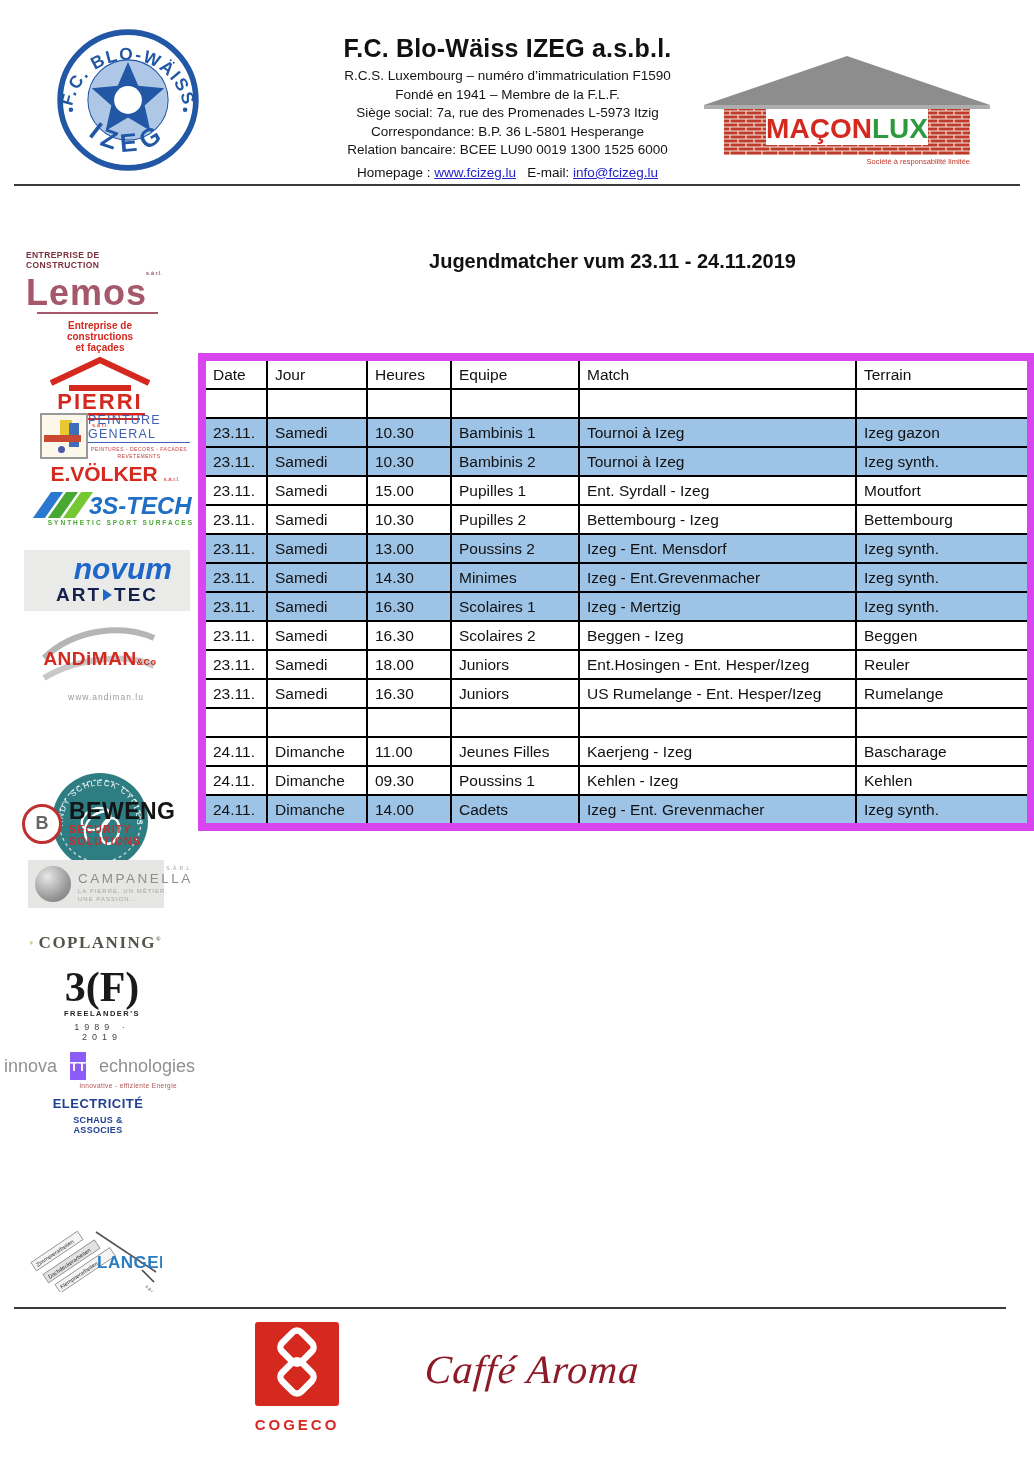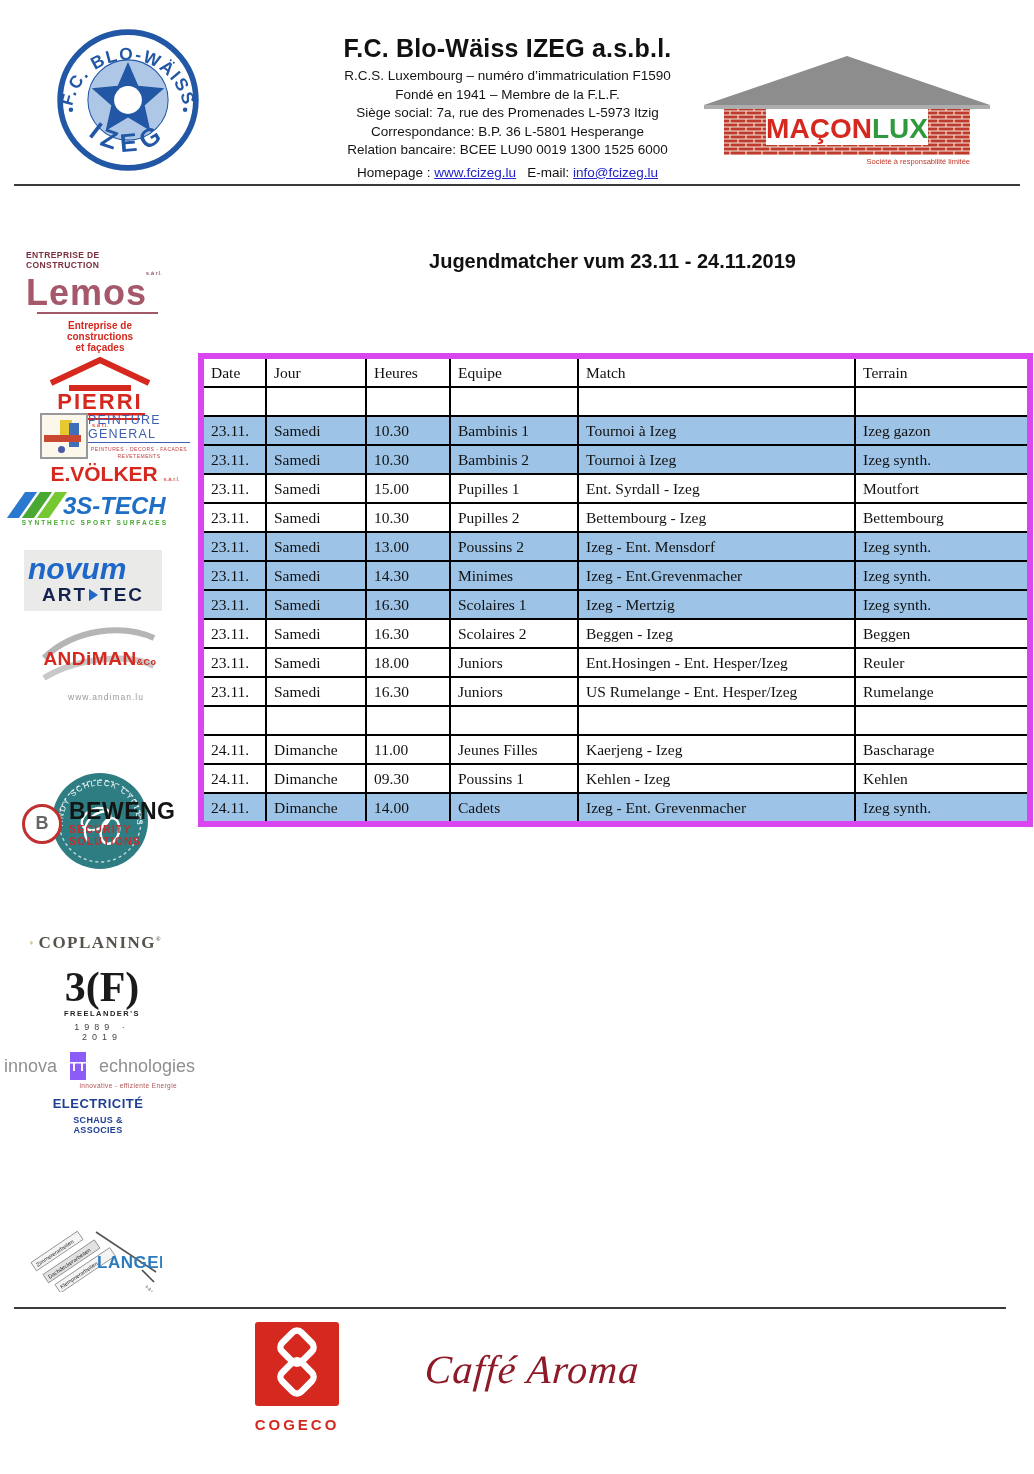--- a/index.html
+++ b/index.html
@@ -14,21 +14,21 @@
   .hdr-home{font-size:13.5px;margin-top:5px;}
   .lnk{color:#2323c8;text-decoration:underline;cursor:pointer;}
   .rule{border-top:2px solid #3a3a3a;height:0;}
 
   
   .doc-title{left:198px;top:250px;width:829px;text-align:center;
              font-size:20px;font-weight:bold;}
 
   
   .tbl-wrap{left:198px;top:353px;width:829px;}
-  table.match{border-collapse:collapse;table-layout:fixed;width:829px;border:6px solid #d946ef;font-family:Liberation Serif, serif;}
+  table.match{border-collapse:collapse;table-layout:fixed;width:829px;border:8px solid #d946ef;}
   table.match th,table.match td{border:2px solid #000;font-size:15.5px;font-weight:normal;
       text-align:left;padding:2px 2px 2px 7px;height:23px;white-space:nowrap;overflow:hidden;}
   table.match tr.hl td{background:#9DC3E6;}
 
   
   .sp{position:absolute;}
 
   
   .lemos-top{font-size:8.5px;font-weight:600;color:#7a2e3e;letter-spacing:.4px;}
   .lemos-srl{font-size:6px;color:#7a2e3e;text-align:right;margin-right:6px;}
@@ -52,21 +52,21 @@
   .vk-name .srl{font-size:6px;font-weight:normal;}
 
   
   .st-row{display:flex;align-items:flex-end;}
   .st-stripes{display:flex;gap:3px;margin-right:5px;}
   .st-stripe{width:12px;height:26px;transform:skewX(-35deg);display:inline-block;}
   .st-brand{font-size:24px;font-weight:900;font-style:italic;color:#1f6fc4;line-height:1;}
   .st-sub{font-size:6.5px;font-weight:bold;color:#49a832;letter-spacing:2px;text-align:right;margin-top:1px;}
 
   
-  .nv-box{background:#eaeae8;padding:5px 4px;text-align:left;}
+  .nv-box{background:#eaeae8;padding:5px 18px;text-align:right;}
   .nv-name{font-size:30px;font-weight:900;font-style:italic;color:#1e66c8;line-height:.95;}
   .nv-sub{font-size:19px;font-weight:800;color:#14224e;letter-spacing:2px;display:flex;align-items:center;justify-content:center;gap:2px;}
   .nv-tri{width:0;height:0;border-left:9px solid #1e66c8;border-top:6px solid transparent;border-bottom:6px solid transparent;display:inline-block;}
 
   
   .am-wrap{position:relative;width:120px;height:78px;}
   .am-name{position:absolute;top:24px;left:0;right:0;text-align:center;font-size:19px;font-weight:900;color:#d5281e;letter-spacing:.5px;}
   .am-co{font-size:9px;font-weight:700;}
   .am-url{position:absolute;bottom:0;left:12px;right:0;text-align:center;font-size:8.5px;color:#9a9a9a;letter-spacing:1px;}
 
@@ -366,21 +366,21 @@
         <div class="vk-sub">
           <div>PEINTURES - DECORS - FACADES</div>
           <div>REVETEMENTS</div>
         </div>
       </div>
     </div>
     <div class="vk-name"><span>E.VÖLKER</span>
       <span class="srl">s.à.r.l.</span></div>
   </div>
 
-  <div class="sp" style="left:16px;top:492px;width:152px;">
+  <div class="sp" style="left:42px;top:492px;width:152px;">
     <div class="st-row">
       <div class="st-stripes">
         <span class="st-stripe" style="background:#2b78d0;"></span>
         <span class="st-stripe" style="background:#49a832;"></span>
         <span class="st-stripe" style="background:#76c832;"></span>
       </div>
       <div class="st-brand">3S-TECH</div>
     </div>
     <div class="st-sub">SYNTHETIC SPORT SURFACES</div>
   </div>
@@ -423,20 +423,31 @@
   <div class="sp bw-row" style="left:22px;top:800px;width:158px;">
     <div class="bw-icon">
         <span>B</span>
       </div>
     <div>
       <div class="bw-name">BEWENG</div>
       <div class="bw-sub">SECURITY SOLUTIONS</div>
     </div>
   </div>
 
+  <div class="sp cp-box" style="left:28px;top:860px;width:122px;">
+    <div class="cp-sphere"></div>
+    <div>
+      <div class="cp-srl">S.À.R.L.</div>
+      <div class="cp-name">CAMPANELLA</div>
+      <div class="cp-tag">
+        <div>LA PIERRE, UN MÉTIER,</div>
+        <div>UNE PASSION...</div>
+      </div>
+    </div>
+  </div>
 
   <div class="sp co-row" style="left:30px;top:928px;width:132px;">
     <svg width="24" height="30" viewBox="0 0 24 30">
       <path d="M2,2 H22 V18 C22,25 12,29 12,29 C12,29 2,25 2,18 Z" fill="#E8D9A8" stroke="#A08030" stroke-width="1.5"></path>
       <path d="M12,2 V29 M2,14 H22" stroke="#A08030" stroke-width="1"></path>
     </svg>
     <div class="co-name"><span>COPLANING</span><span class="co-reg">®</span></div>
   </div>
 
   <div class="sp fl-wrap" style="left:52px;top:966px;width:100px;">

